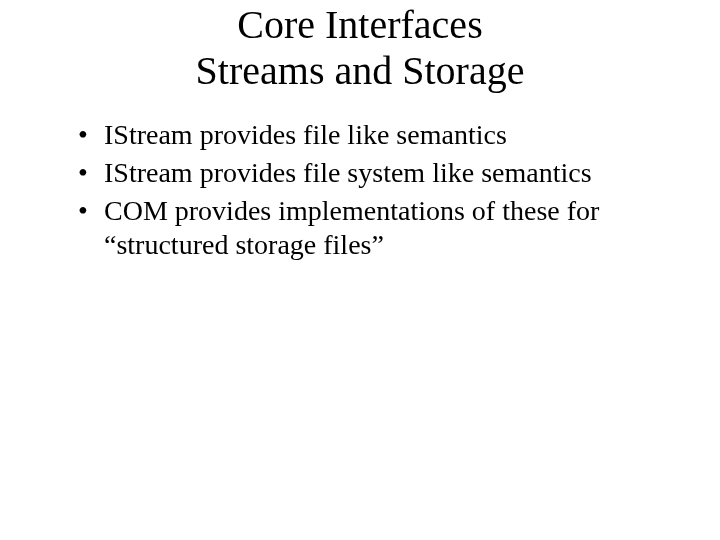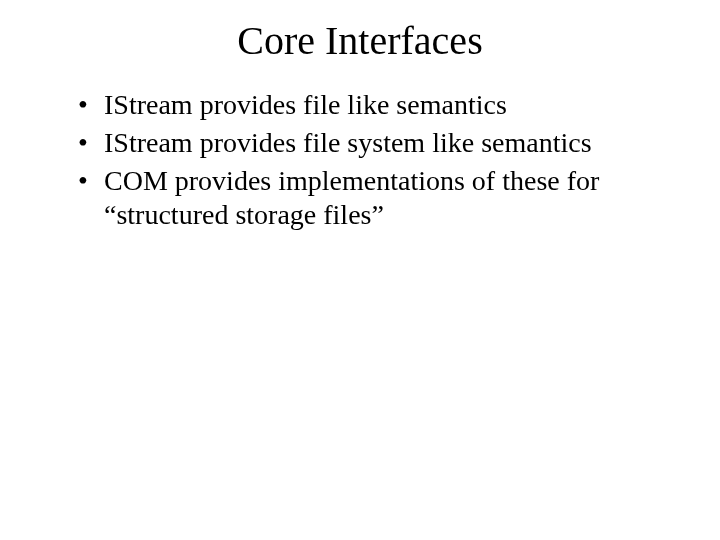--- a/index.html
+++ b/index.html
@@ -8,21 +8,21 @@
     width: 720px;
     height: 540px;
     background: #ffffff;
     font-family: "Times New Roman", Times, serif;
     color: #000;
   }
   .slide {
     width: 720px;
     height: 459px;
     box-sizing: border-box;
-    padding: 18px 40px 40px 40px;
+    padding: 2px 40px 40px 40px;
   }
   .title {
     text-align: center;
     font-size: 40px;
     line-height: 1.15;
     margin: 0 0 24px 0;
     font-weight: normal;
   }
   .title-line {
     display: block;
@@ -47,19 +47,20 @@
     font-size: 28px;
     line-height: 1.22;
   }
 </style>
 </head>
 <body>
 
 <div class="slide">
   <h1 class="title">
     <span class="title-line">Core Interfaces</span>
+    <span class="title-line">Streams and Storage</span>
   </h1>
   <ul class="bullets">
     <li><span>IStream provides file like semantics</span></li>
     <li><span>IStream provides file system like semantics</span></li>
     <li><span>COM provides implementations of these for “structured storage files”</span></li>
   </ul>
 </div>
 
 </body></html>

